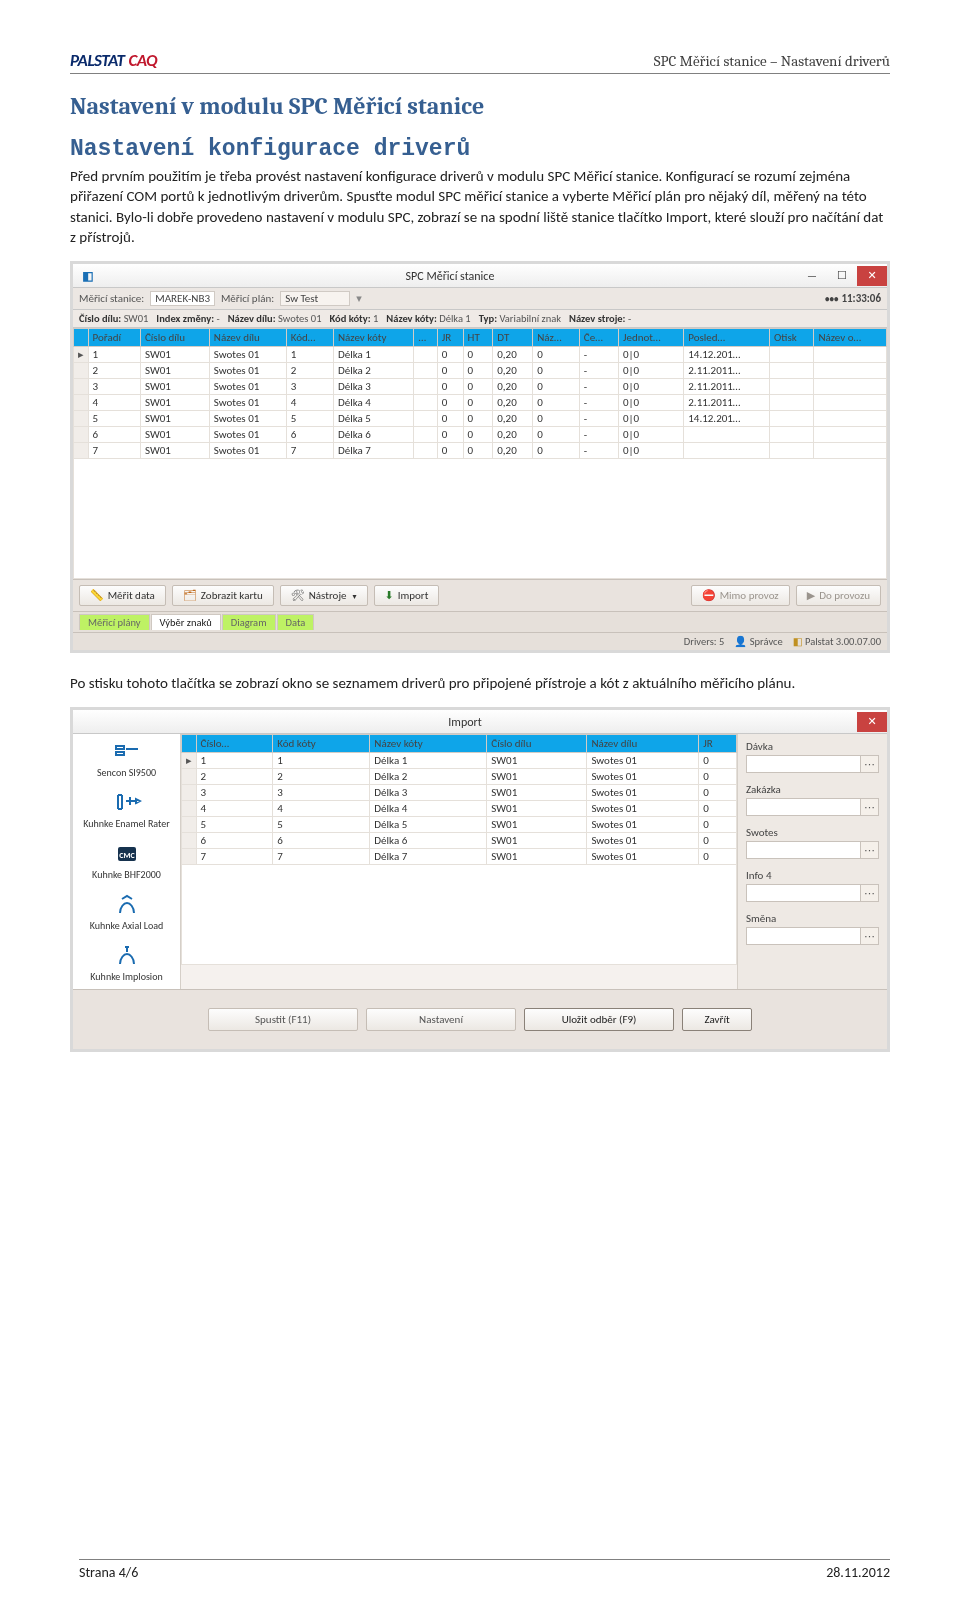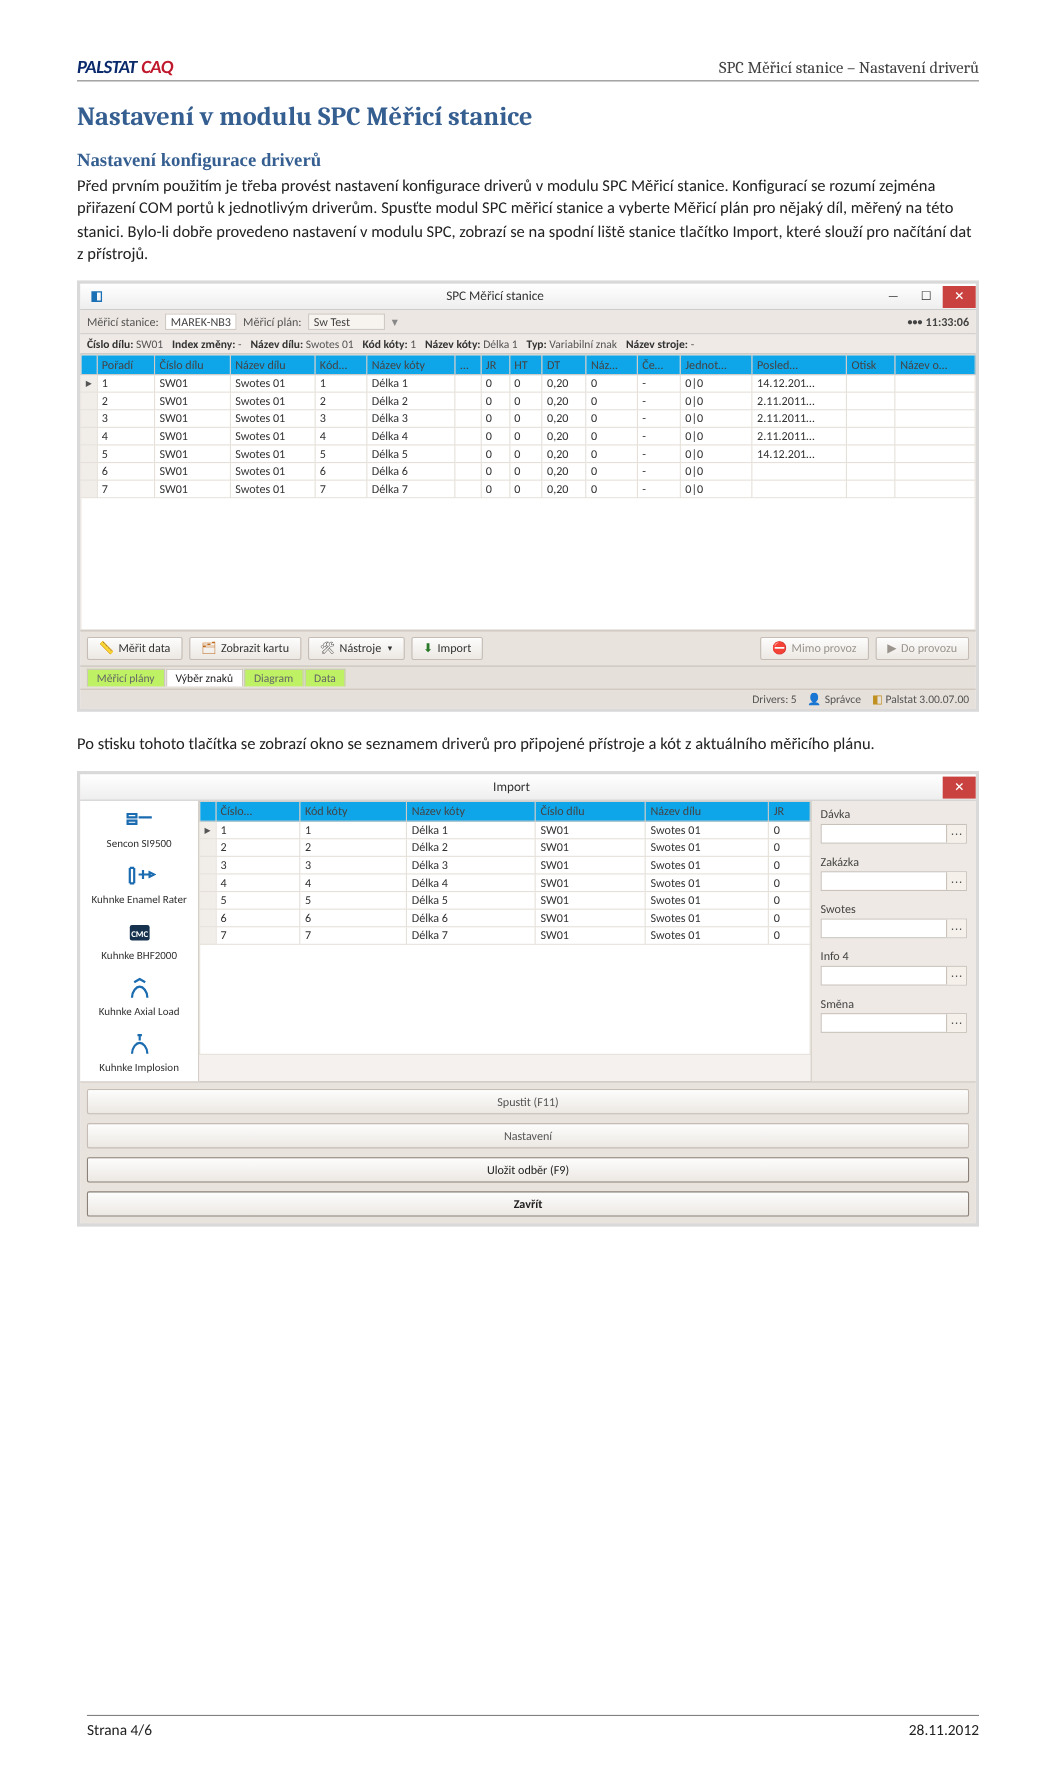--- a/index.html
+++ b/index.html
@@ -29,23 +29,23 @@
   .header-right { color:#404040; font-size:15px; font-family: Cambria, Georgia, serif;}
   h1.title {
     color:#365f91;
     font-family: Cambria, Georgia, serif;
     font-weight: bold;
     font-size: 24px;
     margin: 0 0 16px 0;
   }
   h2.subtitle {
     color:#365f91;
-    font-family: Liberation Serif, serif;
+    font-family: Liberation Mono, monospace;
     font-weight: bold;
-    font-size: 17px;
+    font-size: 23px;
     margin: 0 0 4px 0;
   }
   p.body {
     font-size: 15px;
     line-height: 1.35;
     margin: 0 0 14px 0;
     color:#222;
   }
   .screenshot {
     border: 3px solid #d9d9d9;
@@ -112,24 +112,24 @@
   .imp-body{display:flex;}
   .imp-left{width:108px;background:#fff;border-right:1px solid #d5cfc8;}
   .imp-dev{padding:6px 4px;text-align:center;font-size:10px;color:#333;}
   .imp-dev .ic{width:30px;height:24px;margin:0 auto 2px;display:block;}
   .imp-mid{flex:1;}
   .imp-right{width:150px;background:#eee9e4;border-left:1px solid #d5cfc8;padding:6px 8px;}
   .imp-right .fld{margin-bottom:10px;}
   .imp-right .fld .lbl{font-size:11px;color:#444;margin-bottom:2px;}
   .imp-right .fld .inp{background:#fff;border:1px solid #c9c2bb;height:18px;display:flex;}
   .imp-right .fld .inp .dots{width:18px;border-left:1px solid #c9c2bb;display:flex;align-items:center;justify-content:center;color:#555;background:#f5f0ea;}
-  .imp-bottom{background:#e9e3de;border-top:1px solid #c8c1ba;padding:6px;display:flex;gap:8px;justify-content:center;flex-direction:column;}
+  .imp-bottom{background:#e9e3de;border-top:1px solid #c8c1ba;padding:18px;display:flex;gap:8px;justify-content:center;}
   .imp-bottom .wbtn{background:linear-gradient(#fdfdfd,#ece8e3);border:1px solid #c5bdb5;padding:4px 18px;font-size:11px;color:#555;border-radius:2px;min-width:150px;text-align:center;}
   .imp-bottom .wbtn.primary{border:1px solid #8a8178;color:#222;}
-  .imp-bottom .wbtn.small{min-width:70px;font-weight:bold;}
+  .imp-bottom .wbtn.small{min-width:70px;}
   .imp-mid table.grid th:first-child{width:14px;}
   .footer {
     position: absolute;
     left: 79px; right: 70px; bottom: 36px;
     border-top: 1px solid #808080;
     padding-top: 4px;
     display: flex;
     justify-content: space-between;
     font-size: 14px;
     color: #222;

